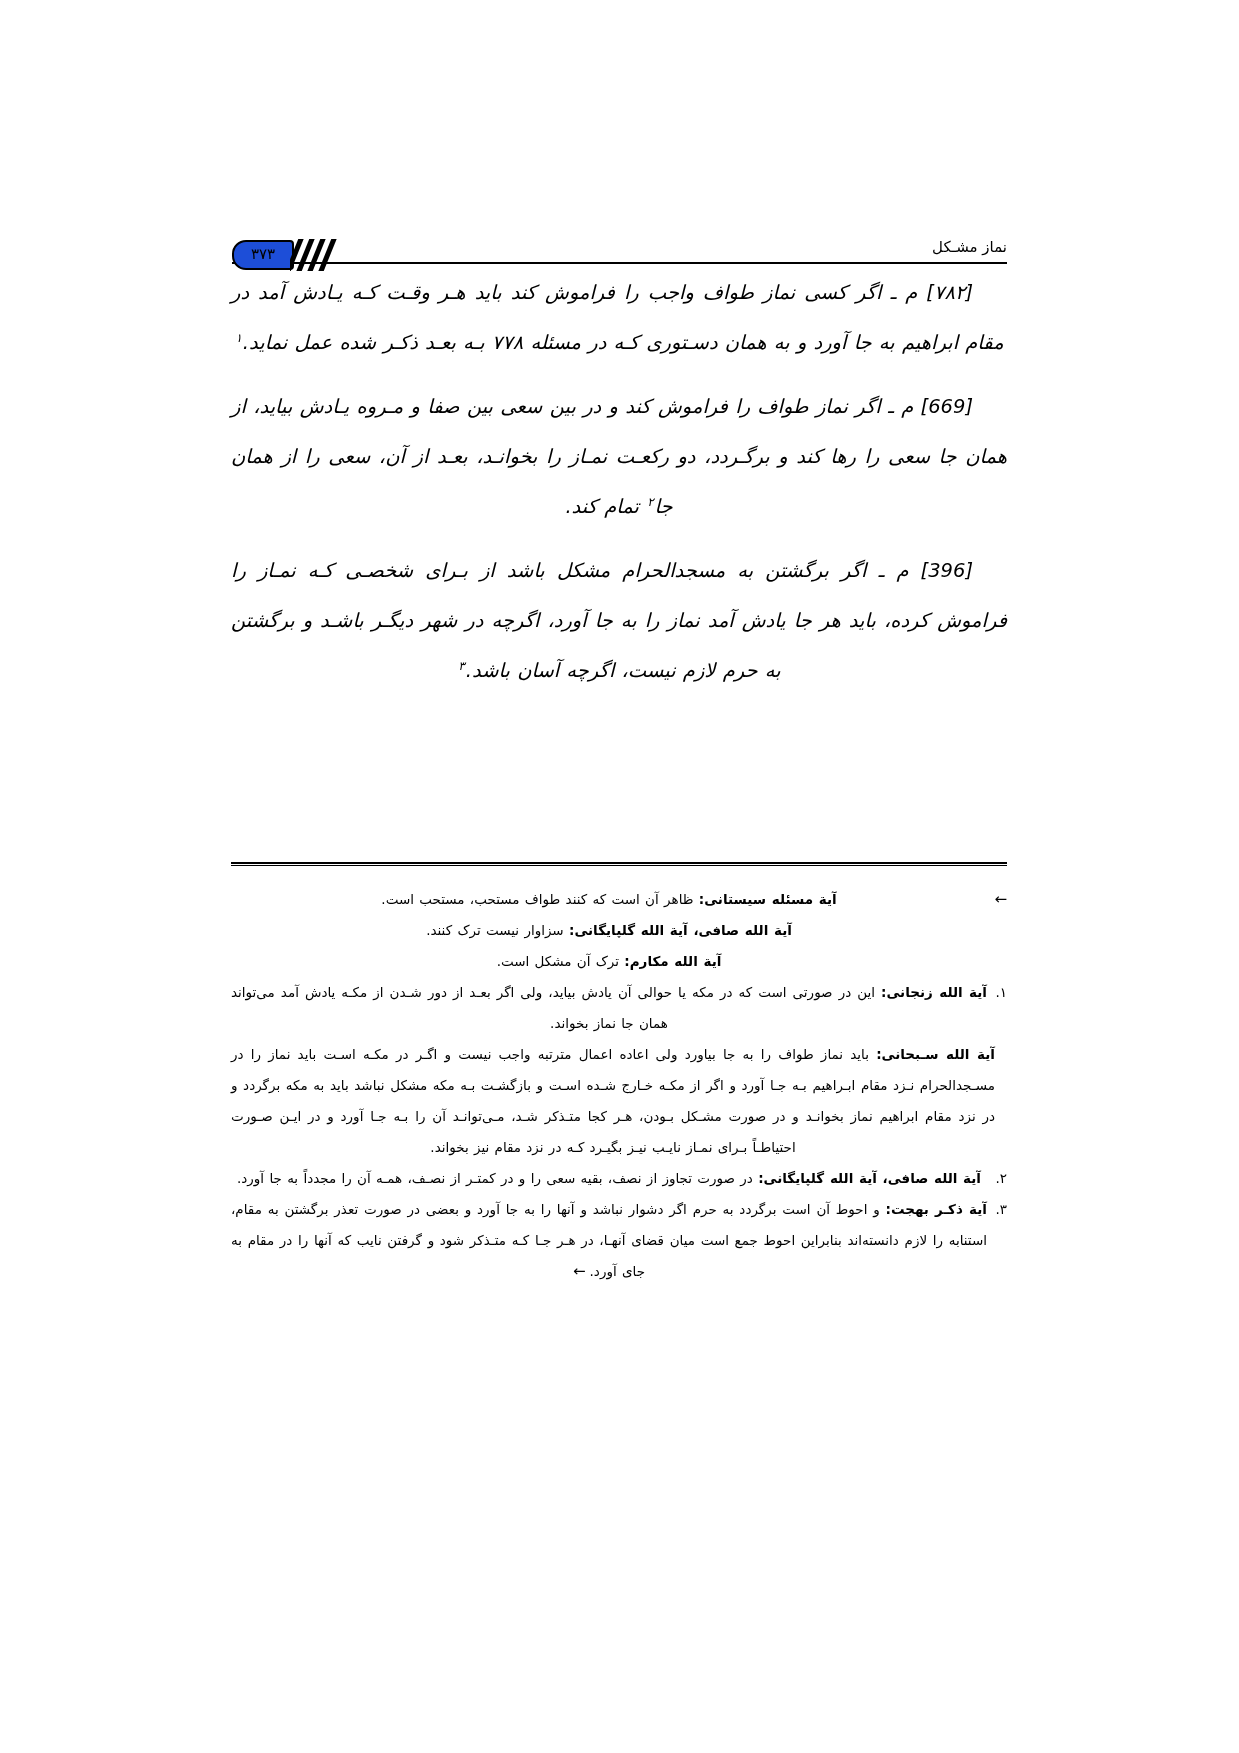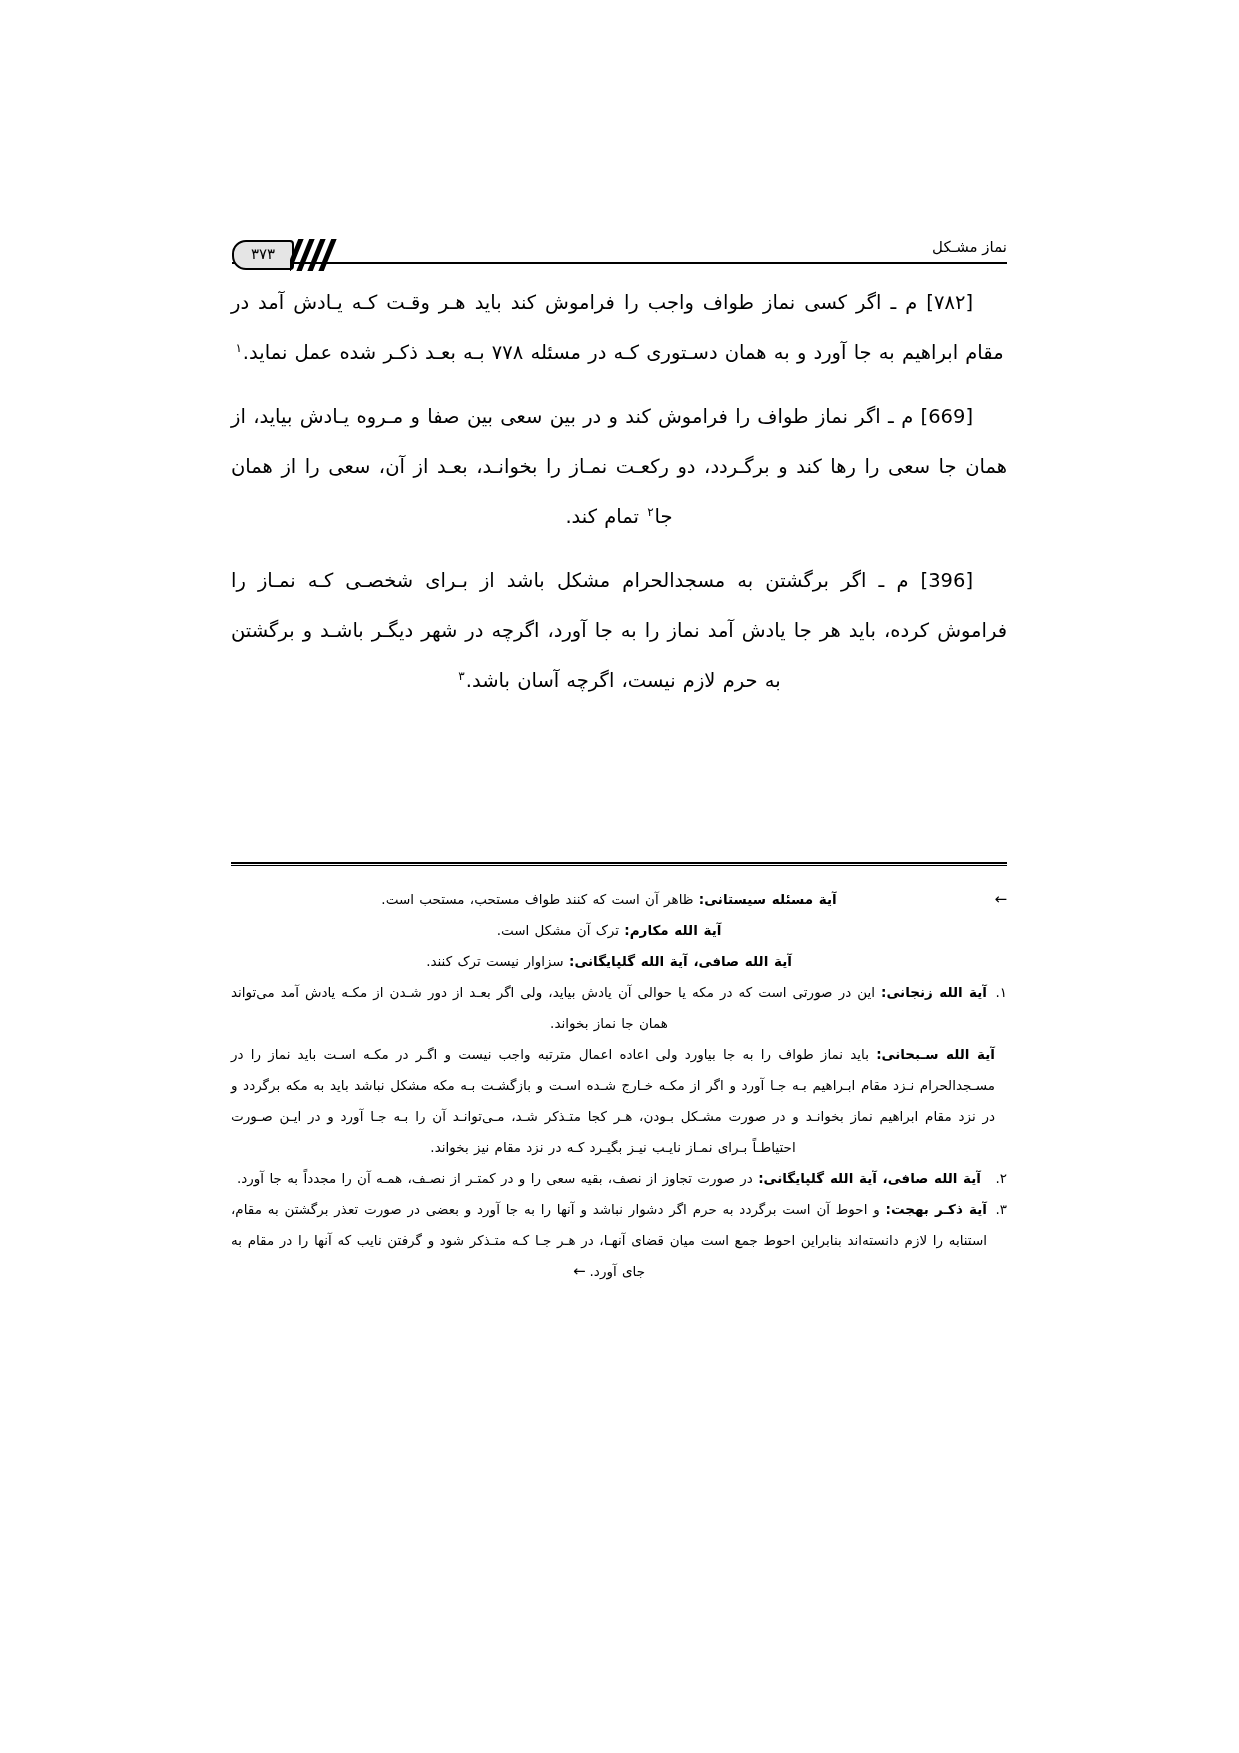--- a/index.html
+++ b/index.html
@@ -48,21 +48,21 @@
     white-space: nowrap;
   }
   .folio-badge {
     position: absolute;
     left: 0;
     bottom: -2px;
     width: 62px;
     height: 30px;
     border: 2.5px solid #000;
     border-radius: 14px 4px 4px 14px;
-    background: #e5e5e5;
+    background: #1d4ed8;
     box-sizing: border-box;
     display: flex;
     align-items: center;
     justify-content: center;
   }
   .folio-number {
     font-size: 15px;
     line-height: 1;
     padding-bottom: 2px;
   }
@@ -83,23 +83,24 @@
     transform: rotate(22deg);
   }
   .folio-slashes span:nth-child(1) { left: 2px; }
   .folio-slashes span:nth-child(2) { left: 13px; }
   .folio-slashes span:nth-child(3) { left: 24px; }
   .folio-slashes span:nth-child(4) { left: 35px; }
 
   
   .body-col {
     position: absolute;
-    top: 278px;
+    top: 268px;
     right: 232px;
     width: 776px;
+    font-style: italic;
   }
   .para {
     font-size: 19.5px;
     line-height: 50px;
     text-align: justify;
     text-align-last: center;
     text-justify: inter-word;
     margin: 0 0 14px 0;
     letter-spacing: 0;
     word-spacing: 1px;
@@ -212,32 +213,32 @@
     <div class="fn-block">
       <div class="fn-marker arrow">←</div>
       <div class="fn-text">
         <span class="marja">آیة مسئله سیستانی:</span><span> ظاهر آن است که کنند طواف مستحب، مستحب است.</span>
       </div>
     </div>
 
     <div class="fn-block">
       <div class="fn-marker"></div>
       <div class="fn-text">
+        <span class="marja">آیة الله صافی، آیة الله گلپایگانی:</span><span> سزاوار نیست ترک کنند.</span>
+      </div>
+    </div>
+
+    <div class="fn-block">
+      <div class="fn-marker"></div>
+      <div class="fn-text">
         <span class="marja">آیة الله مکارم:</span><span> ترک آن مشکل است.</span>
       </div>
     </div>
 
     <div class="fn-block">
-      <div class="fn-marker"></div>
-      <div class="fn-text">
-        <span class="marja">آیة الله صافی، آیة الله گلپایگانی:</span><span> سزاوار نیست ترک کنند.</span>
-      </div>
-    </div>
-
-    <div class="fn-block">
       <div class="fn-marker">۱.</div>
       <div class="fn-text">
         <span class="marja">آیة الله زنجانی:</span><span> این در صورتی است که در مکه یا حوالی آن یادش بیاید، ولی اگر بعـد از دور شـدن از مکـه یادش آمد می‌تواند همان جا نماز بخواند.</span>
       </div>
     </div>
 
     <div class="fn-block fn-sub">
       <div class="fn-text">
         <span class="marja">آیة الله سـبحانی:</span><span> باید نماز طواف را به جا بیاورد  ولی اعاده اعمال مترتبه واجب نیست و اگـر در مکـه اسـت باید نماز را در مسـجدالحرام نـزد مقام ابـراهیم بـه جـا آورد و اگر از مکـه خـارج شـده اسـت و بازگشـت بـه مکه مشکل نباشد باید به مکه برگردد و در نزد مقام ابراهیم نماز بخوانـد و در صورت مشـکل بـودن، هـر کجا متـذکر شـد، مـی‌توانـد آن را بـه جـا آورد و در ایـن صـورت احتیاطـاً بـرای نمـاز نایـب نیـز بگیـرد کـه در نزد مقام نیز بخواند.</span>
       </div>

